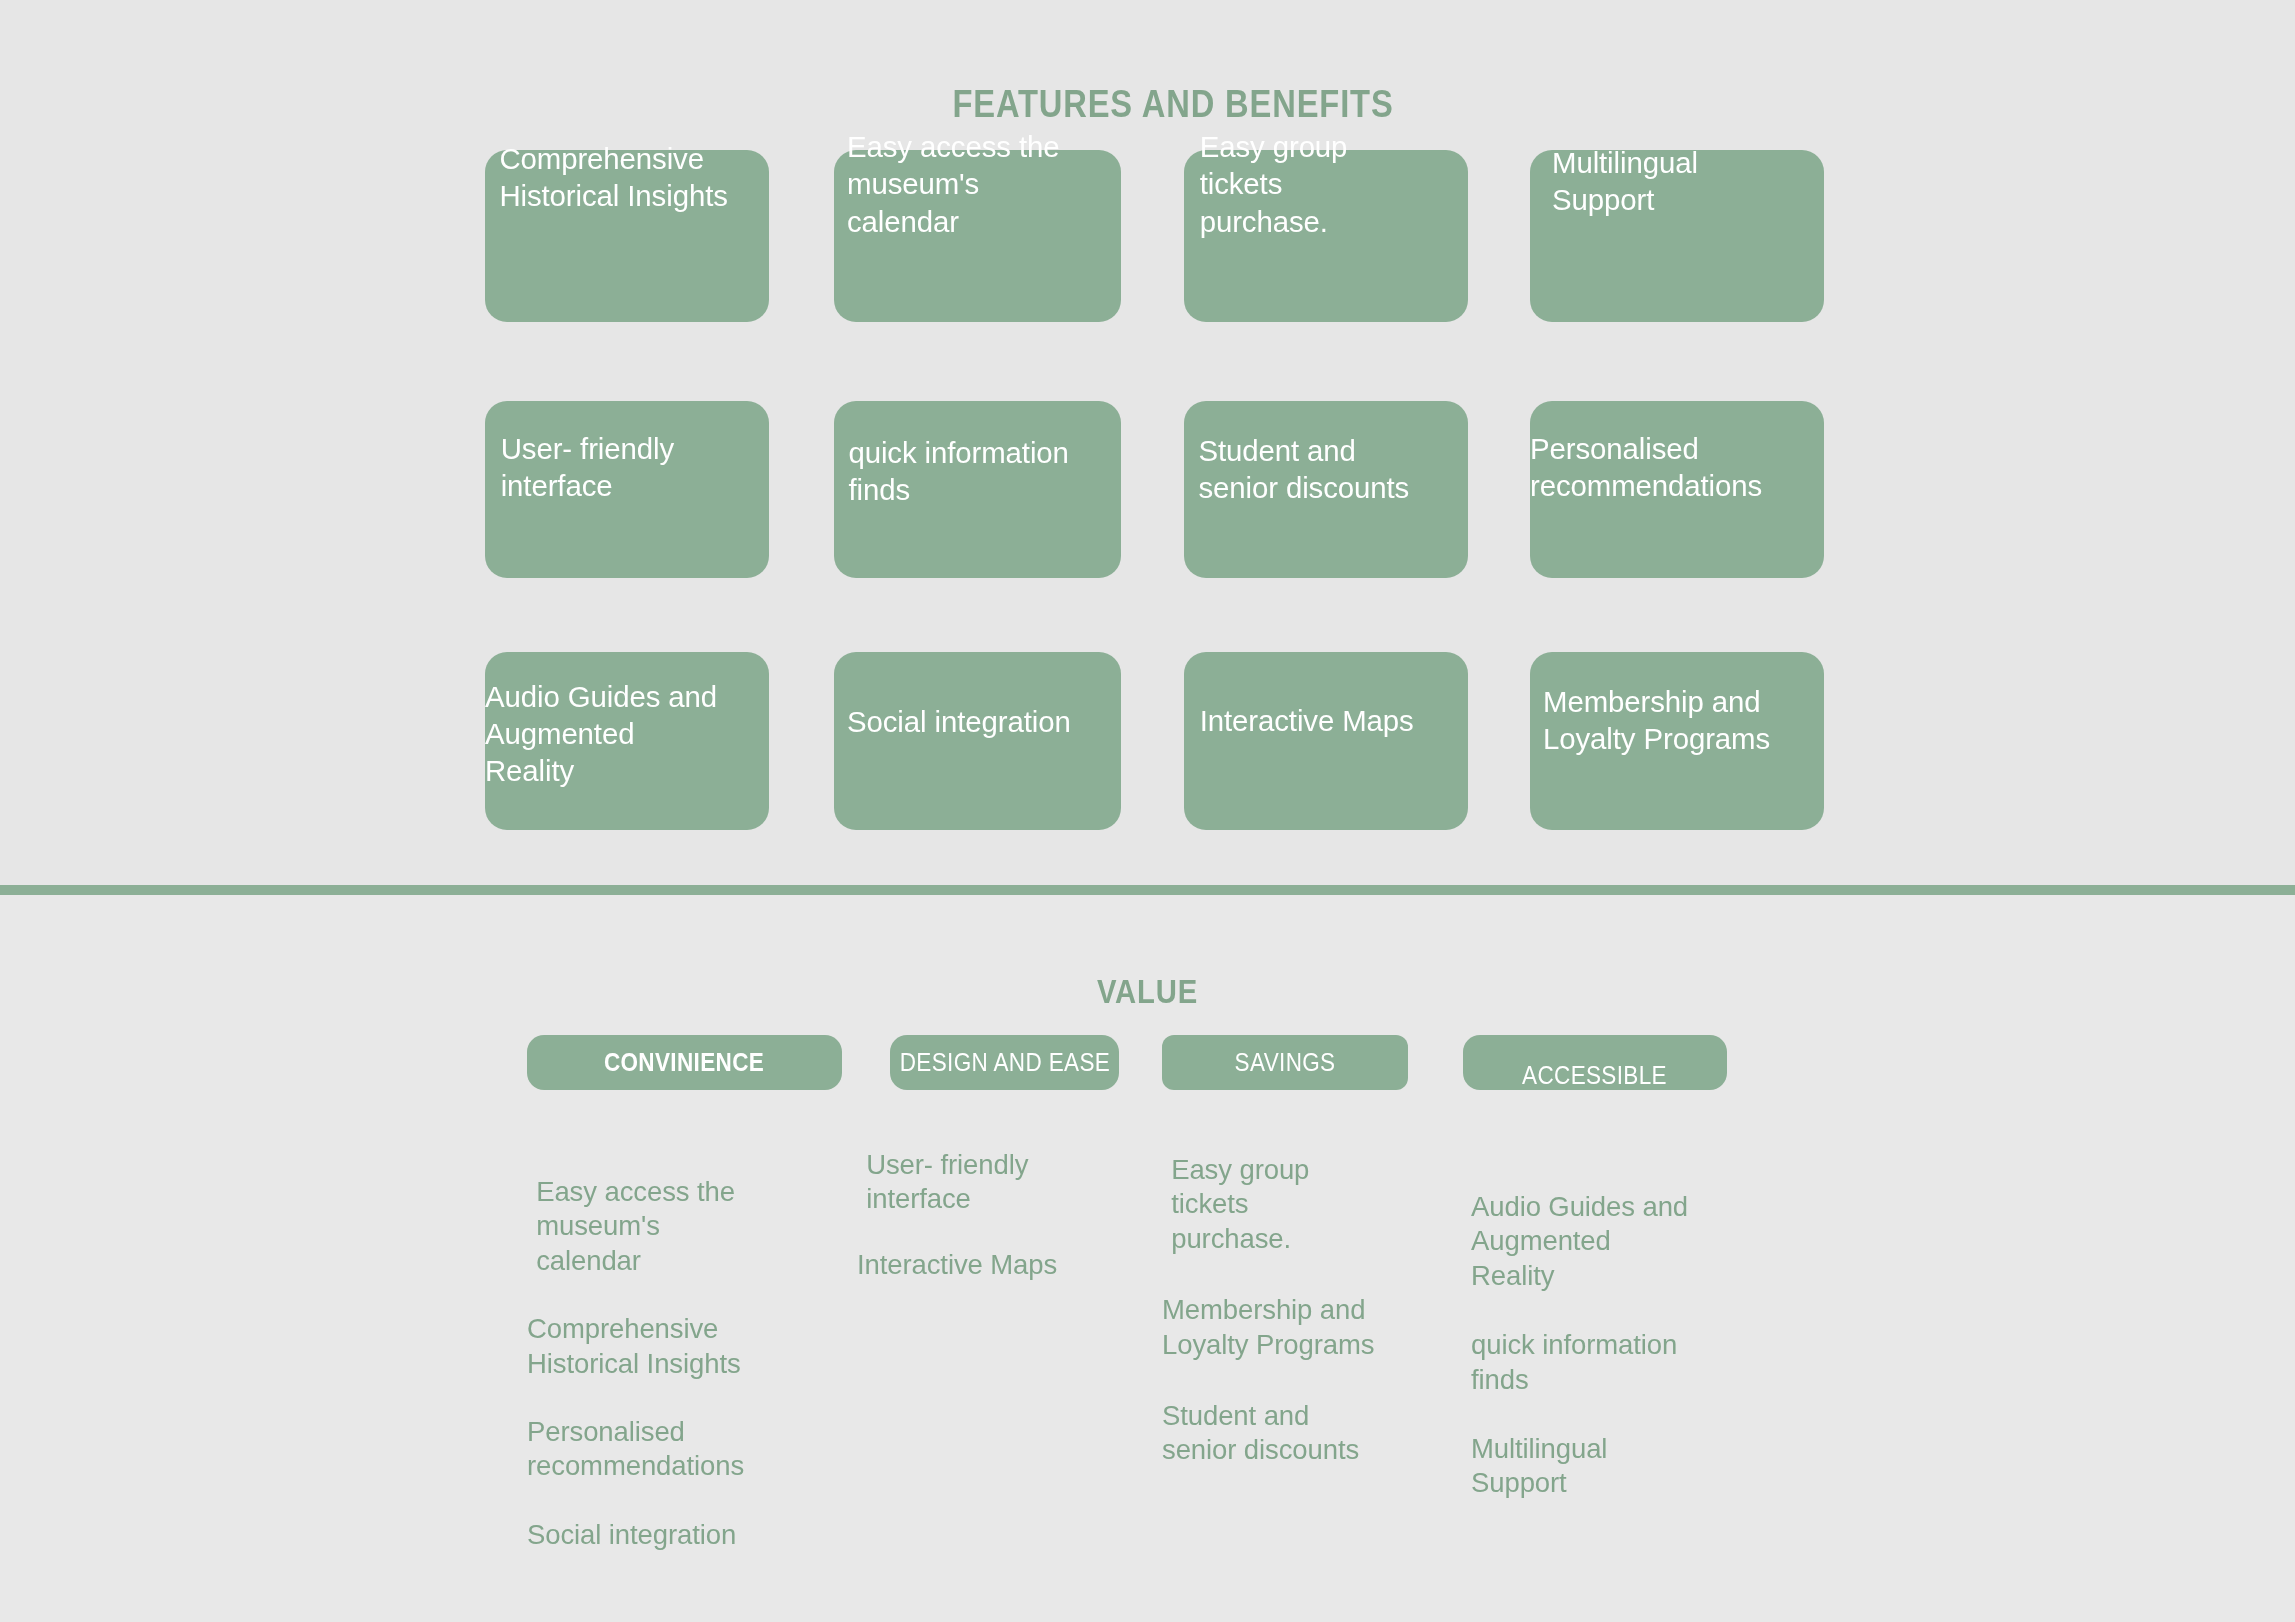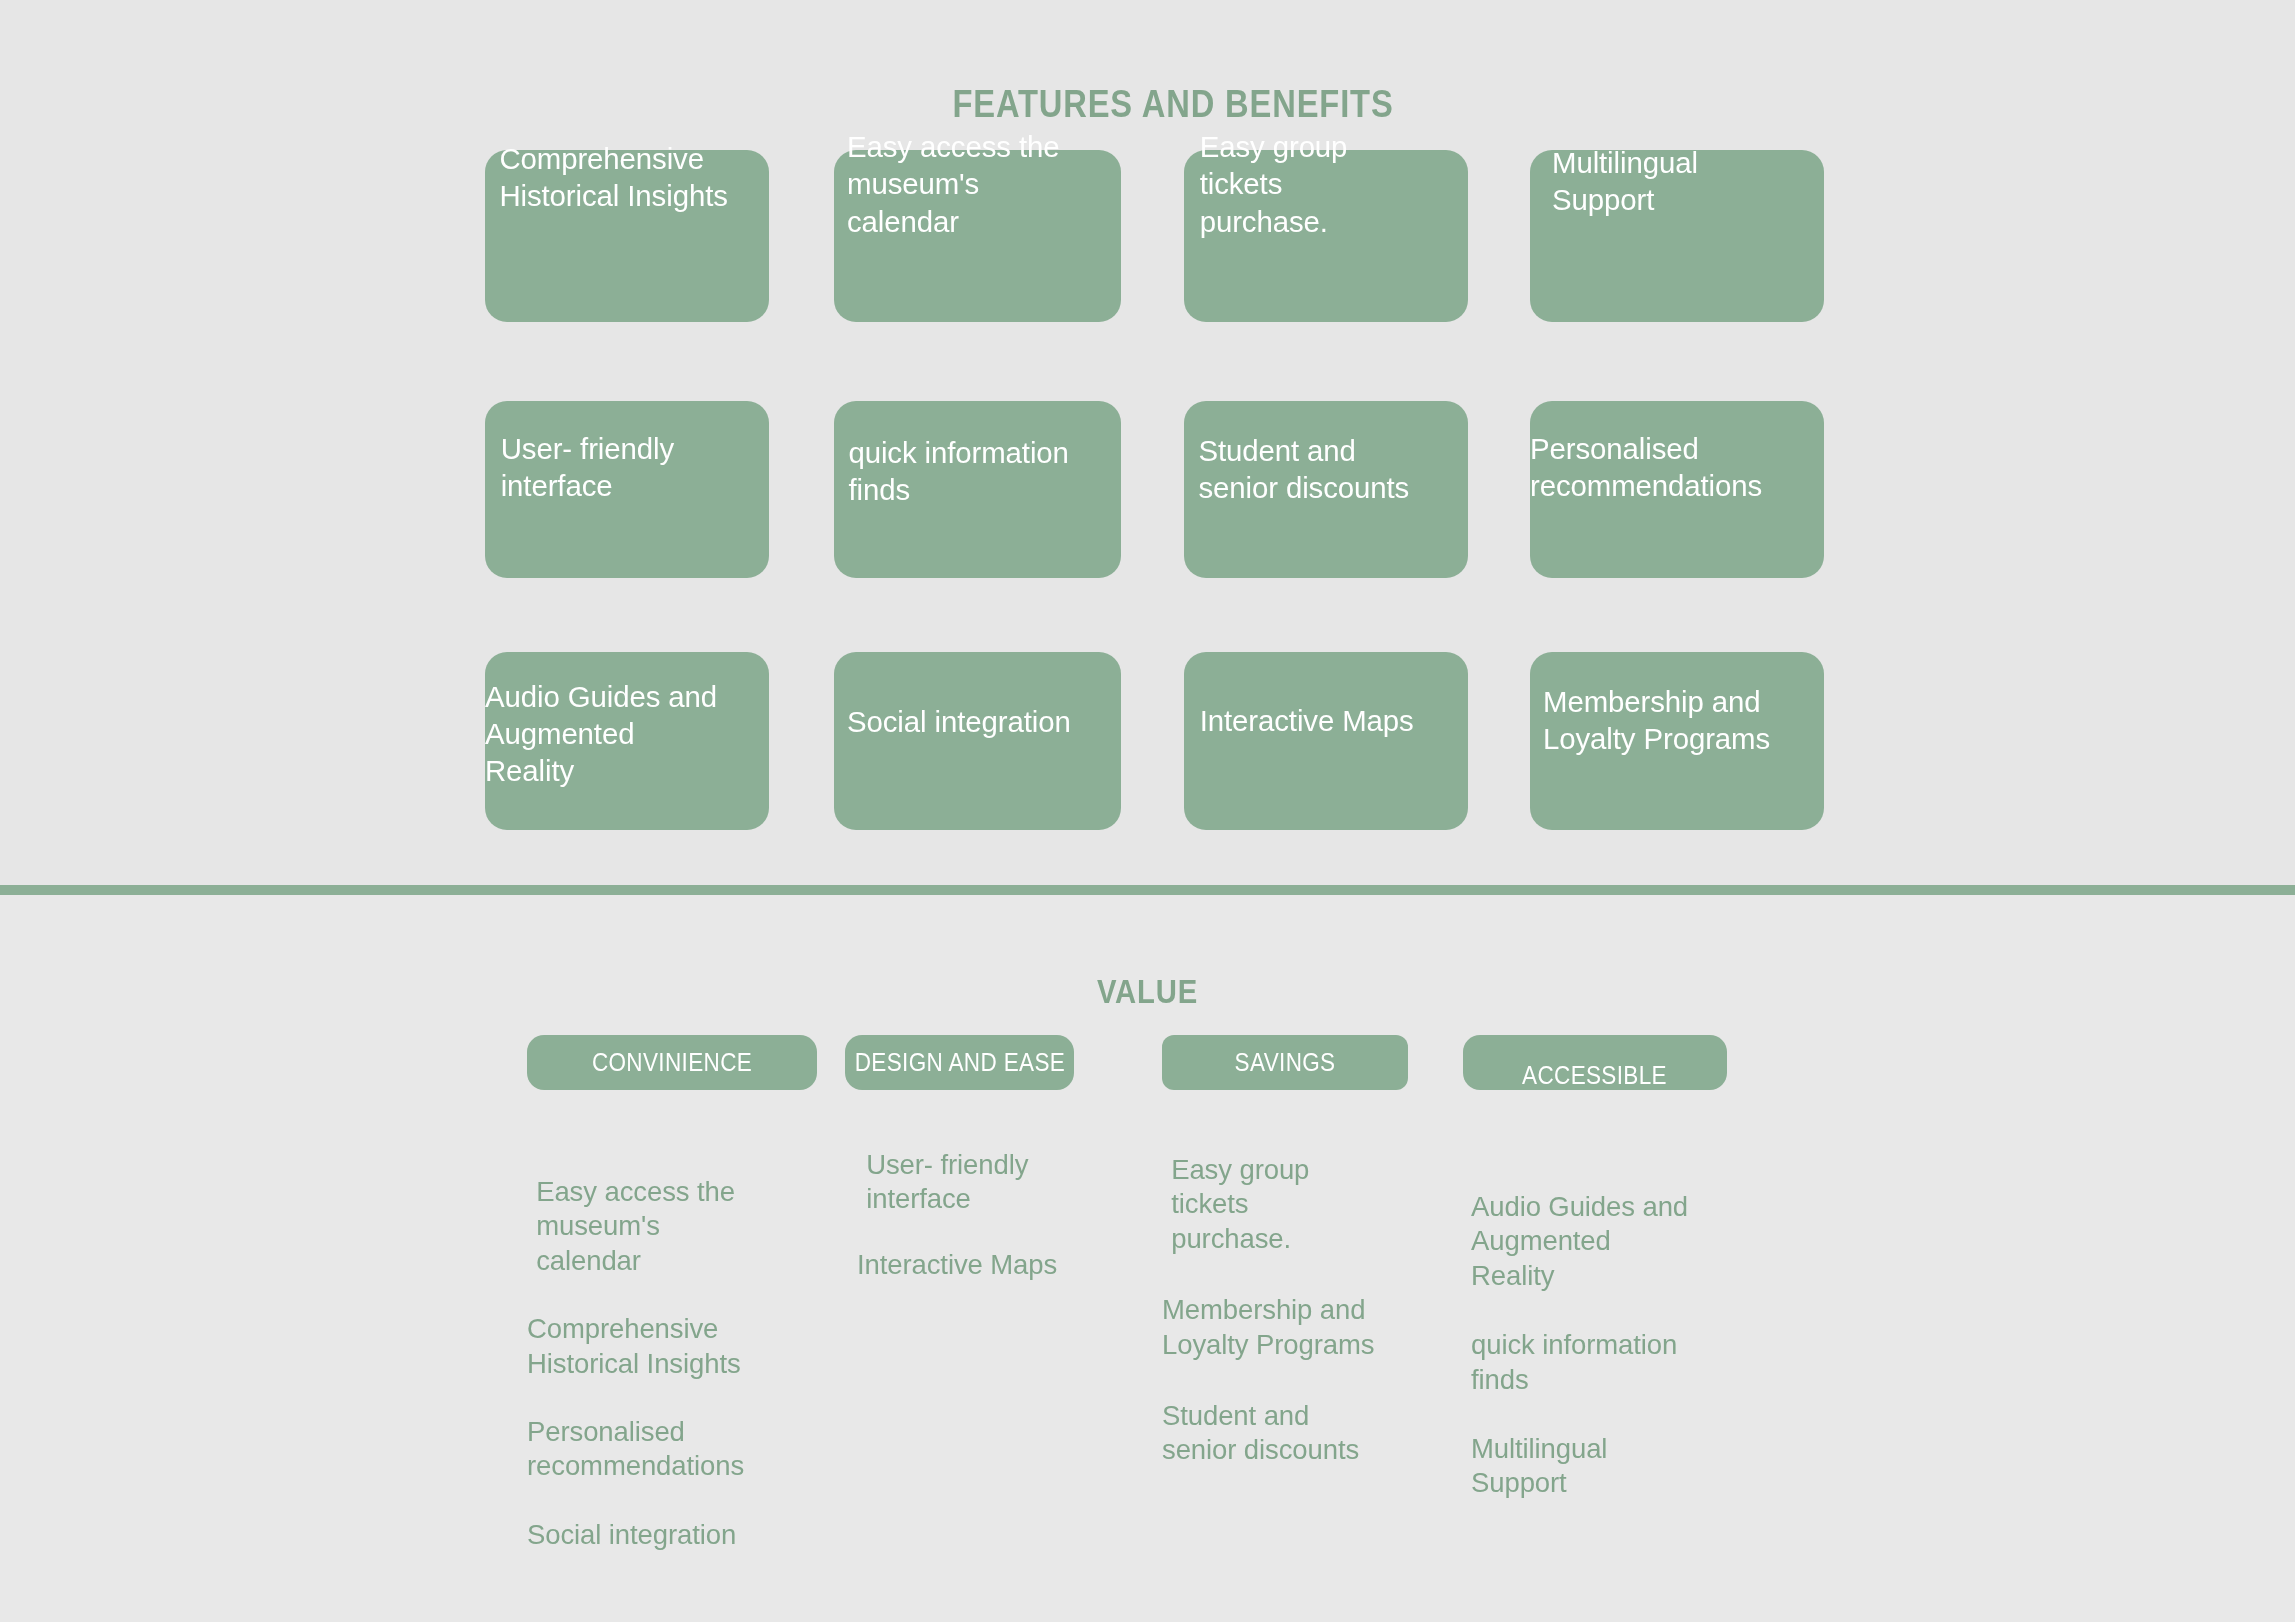--- a/index.html
+++ b/index.html
@@ -105,22 +105,22 @@
 
   .pill-label {
     color: #ffffff;
     font-family: "Liberation Sans Narrow", "Liberation Sans", sans-serif;
     font-size: 25px;
     letter-spacing: 0.4px;
     transform: scaleX(0.9);
     white-space: nowrap;
   }
 
-  #pill-1 { left: 527px;  width: 290px; top: 1035px; }
-  #pill-2 { left: 845px; width: 229px; top: 1035px; }
+  #pill-1 { left: 527px;  width: 315px; top: 1035px; font-weight: bold; }
+  #pill-2 { left: 890px; width: 229px; top: 1035px; }
   #pill-3 { left: 1162px; width: 246px; top: 1035px; border-radius: 12px; }
   #pill-4 { left: 1463px; width: 264px; top: 1035px; align-items: flex-end; }
 
   .value-column {
     position: absolute;
   }
 
   .value-item {
     color: #83a58c;
     font-size: 27.5px;

